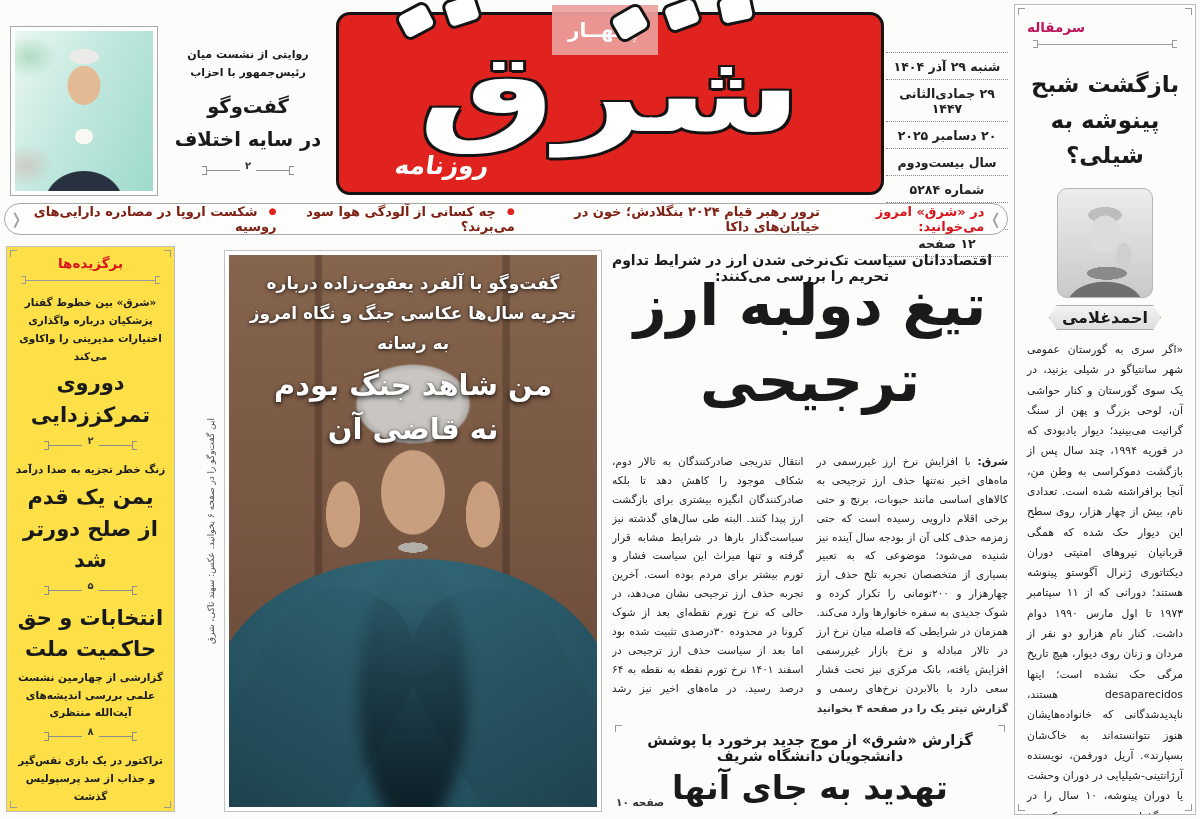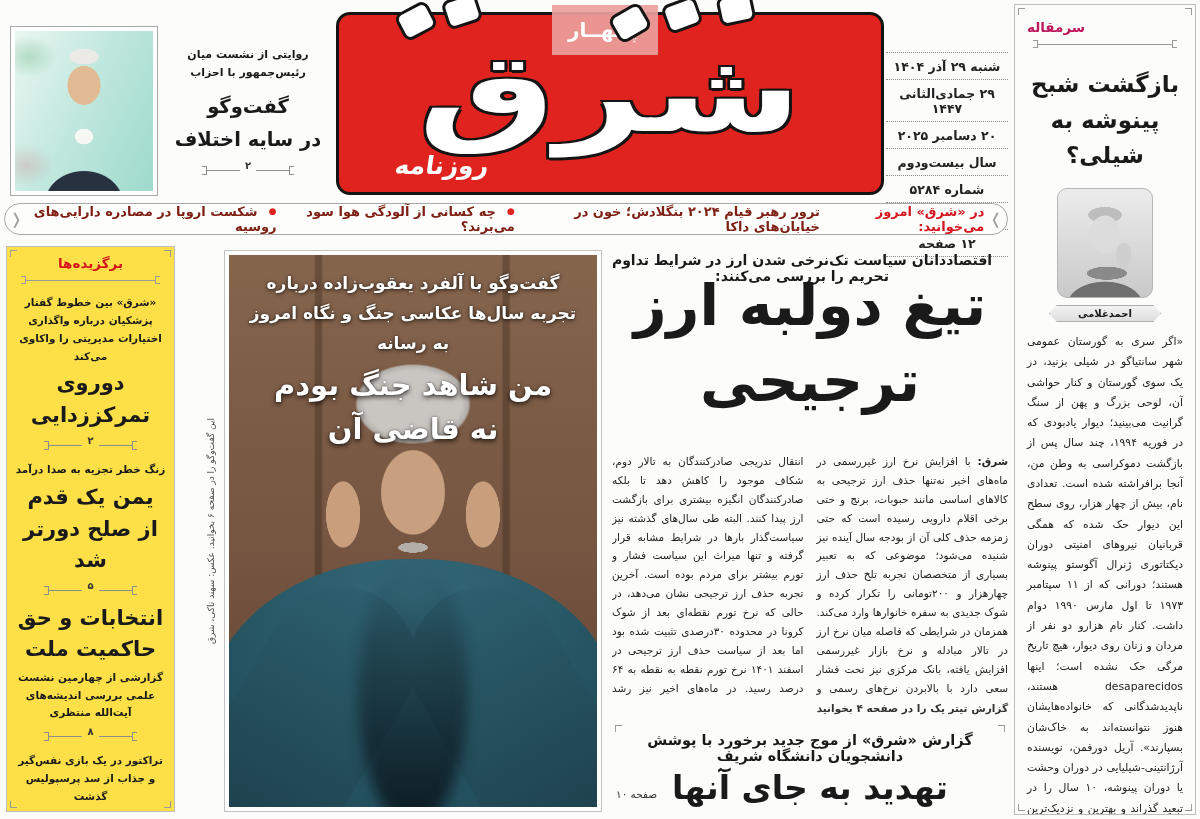--- a/index.html
+++ b/index.html
@@ -37,21 +37,21 @@
   #editorial .ed-headline { font-size:23px; font-weight:bold; line-height:1.55; text-align:center; margin:18px 0 14px; }
   #ed-photo { width:96px; height:110px; margin:0 auto; border:1px solid #b5b5b5; border-radius:10px; overflow:hidden; position:relative;
     background:
       radial-gradient(34px 11px at 52% 78%, #8a8a8a 58%, transparent 60%),
       radial-gradient(13px 22px at 70% 62%, #cfcfcf 58%, transparent 60%),
       radial-gradient(26px 32px at 50% 42%, #dcdcdc 58%, transparent 60%),
       radial-gradient(30px 14px at 50% 24%, #bdbdbd 55%, transparent 57%),
       radial-gradient(60px 38px at 50% 108%, #6f6f6f 62%, transparent 64%),
       linear-gradient(180deg,#ececec,#c9c9c9);
   }
-  #ed-badge { width:112px; margin:7px auto 10px; background:linear-gradient(180deg,#f4f4f4,#dcdcdc); font-size:10px; font-weight:bold; text-align:center; padding:3px 0;
+  #ed-badge { width:112px; margin:7px auto 10px; background:linear-gradient(180deg,#f4f4f4,#dcdcdc); font-size:16px; font-weight:bold; text-align:center; padding:3px 0;
     clip-path:polygon(7% 0,93% 0,100% 50%,93% 100%,7% 100%,0 50%); box-shadow:0 0 0 1px #adadad inset; }
   #editorial .ed-body { font-size:10.8px; line-height:1.88; text-align:justify; color:#222; }
 
   
   #datecol { left:886px; top:52px; width:122px; }
   #datecol .dl { font-size:12.5px; font-weight:bold; text-align:center; padding:5.5px 0; border-bottom:1px dotted #8a8a8a; color:#222; }
   #datecol .dl:first-child { border-top:1px dotted #8a8a8a; }
 
   
   #masthead { left:336px; top:12px; width:548px; height:183px; background:#e0231e; border:3px solid #141414; border-radius:14px; z-index:2; }
@@ -127,21 +127,21 @@
   #lead-headline { left:612px; top:268px; width:396px; font-size:57px; font-weight:bold; line-height:1.33; text-align:center; letter-spacing:0; }
   #lead-body { left:612px; top:452px; width:396px; height:248px; overflow:hidden;
     column-count:2; column-gap:13px; font-size:10.5px; line-height:1.8; text-align:justify; color:#222; }
   #lead-body .body-lead { font-weight:bold; }
   #lead-footer { left:612px; top:702px; width:396px; font-size:10.5px; font-weight:bold; text-align:right; color:#333; }
 
   
   #bottom-box { left:612px; top:722px; width:396px; height:94px; }
   #bottom-kicker { font-size:14.5px; font-weight:bold; text-align:center; margin-top:10px; }
   #bottom-headline { font-size:33px; font-weight:bold; text-align:center; margin-top:3px; line-height:1.3; }
-  #bottom-page { position:absolute; left:4px; bottom:16px; font-size:10.5px; font-weight:normal; color:#333; }
+  #bottom-page { position:absolute; left:4px; bottom:8px; font-size:10.5px; font-weight:bold; color:#333; }
 </style>
 </head>
 <body>
 
 <div id="page">
 
   <div id="editorial" class="abs">
     <i class="corner c-tl"></i>
     <i class="corner c-tr"></i>
     <i class="corner c-bl"></i>

